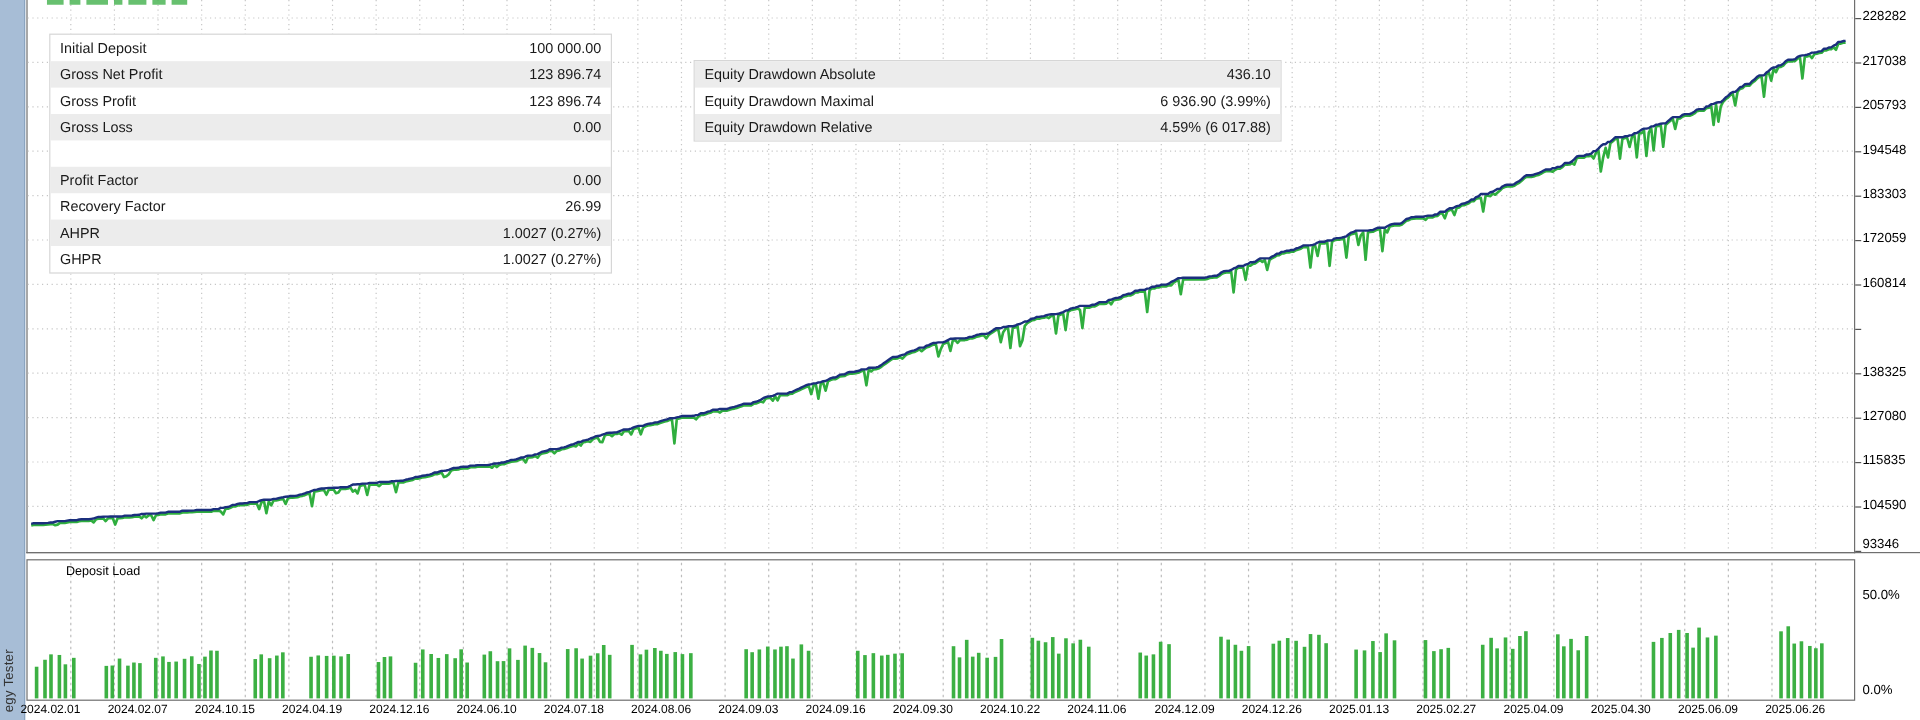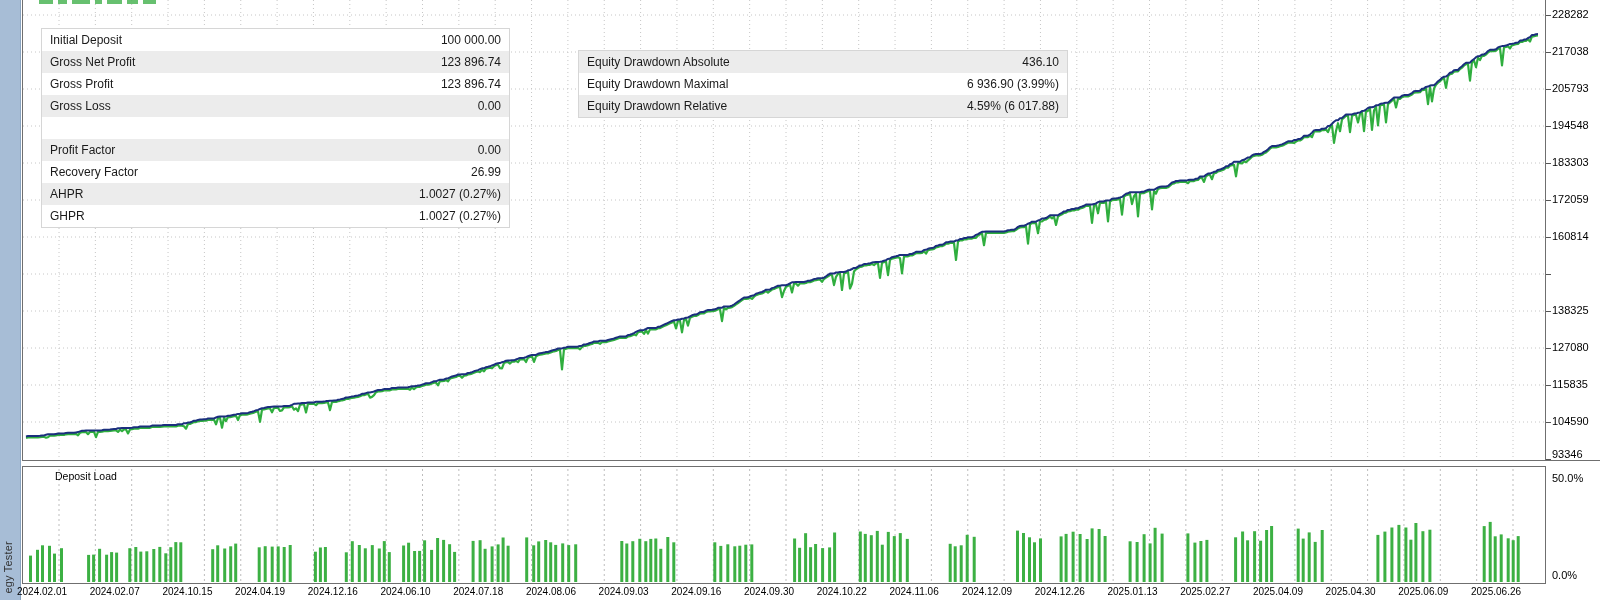--- a/index.html
+++ b/index.html
@@ -443,14 +443,14 @@
     <div class="x-label" style="left: 889.4px;">2024.11.06</div>
     <div class="x-label" style="left: 962.1px;">2024.12.09</div>
     <div class="x-label" style="left: 1034.8px;">2024.12.26</div>
     <div class="x-label" style="left: 1107.5px;">2025.01.13</div>
     <div class="x-label" style="left: 1180.2px;">2025.02.27</div>
     <div class="x-label" style="left: 1252.9px;">2025.04.09</div>
     <div class="x-label" style="left: 1325.6px;">2025.04.30</div>
     <div class="x-label" style="left: 1398.3px;">2025.06.09</div>
     <div class="x-label" style="left: 1471px;">2025.06.26</div>
   </div>
-<div class="pct-label" style="top:472px">50.0%</div>
+<div class="pct-label" style="top:490px">50.0%</div>
 <div class="pct-label" style="top:569px">0.0%</div>
 
 </body></html>

